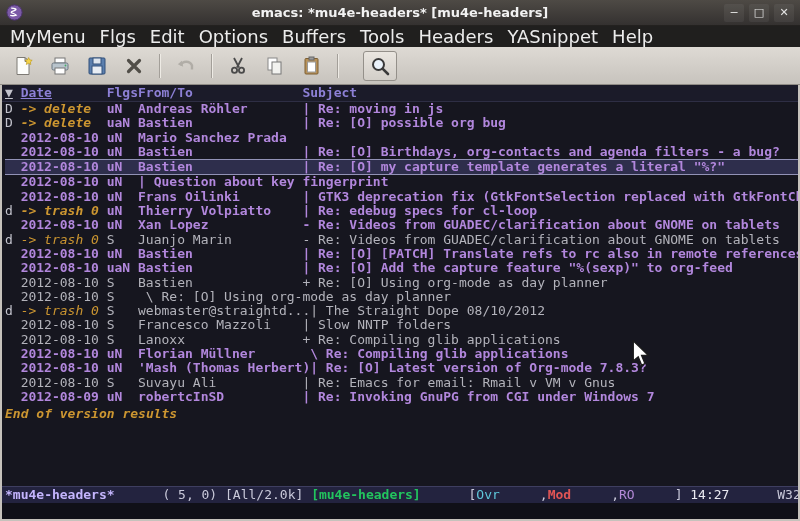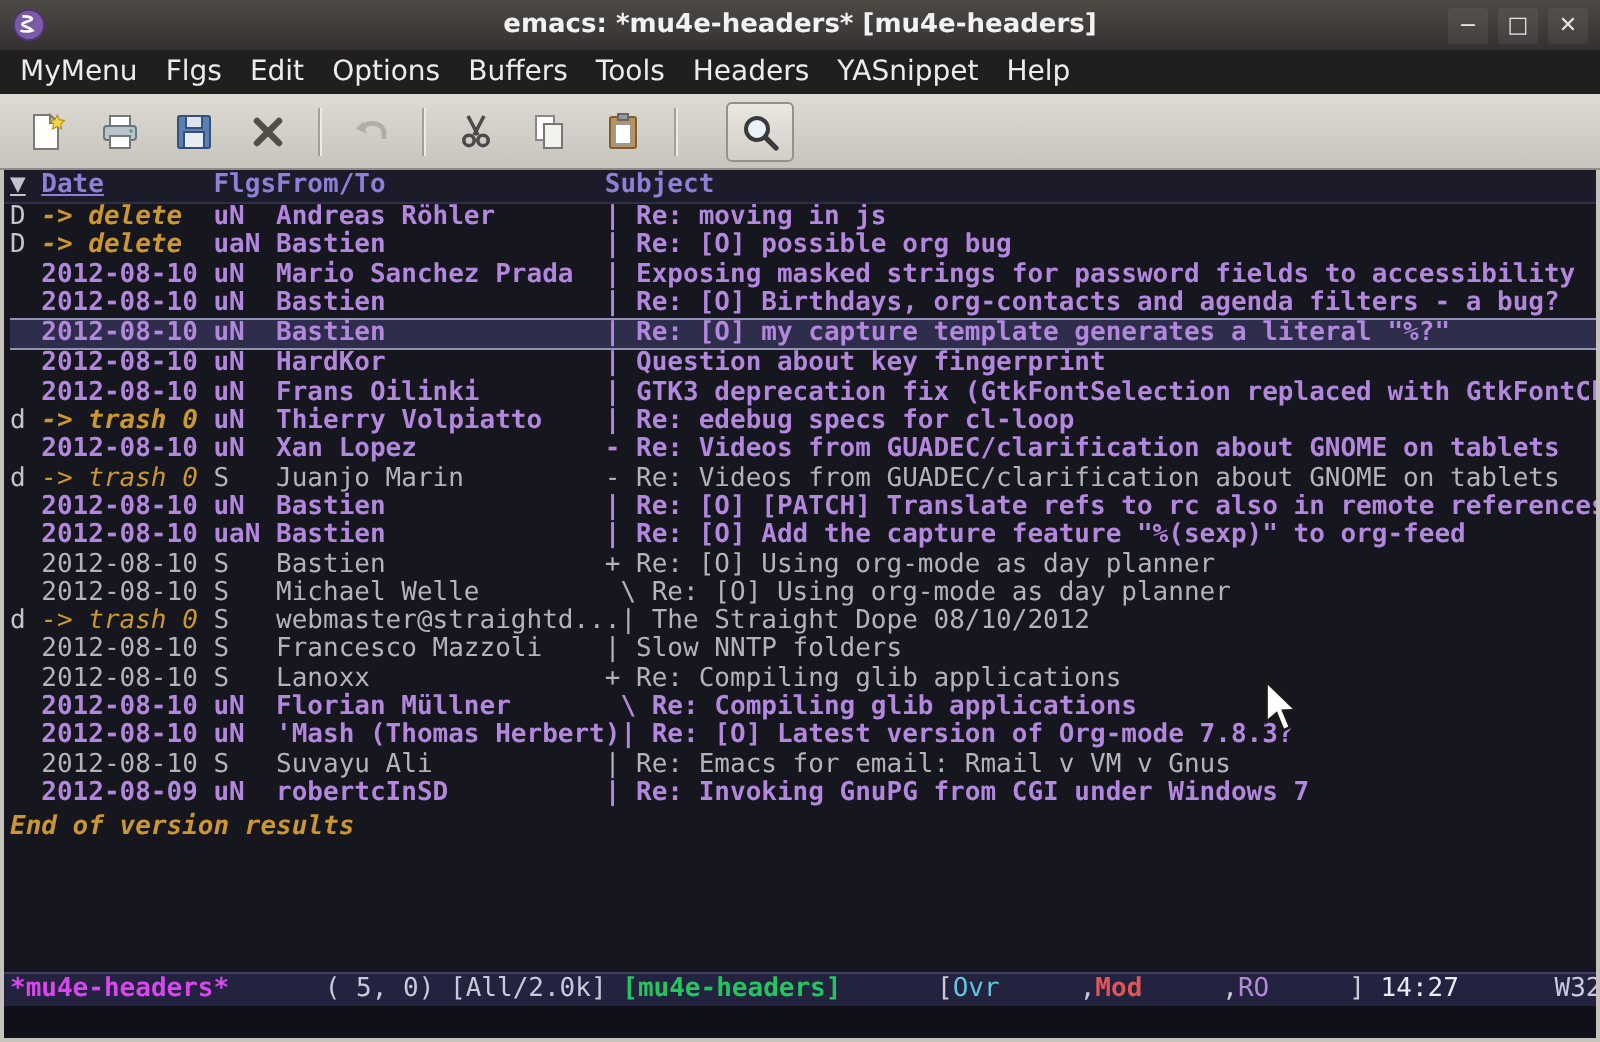--- a/index.html
+++ b/index.html
@@ -9,21 +9,21 @@
 
   
   .titlebar { flex:0 0 26px; background:linear-gradient(#4e4a45,#343130); display:flex; align-items:center; position:relative; border-bottom:1px solid #23211f; }
   .app-icon { margin-left:6px; width:17px; height:17px; display:inline-flex; z-index:1; }
   .title-text { position:absolute; left:0; right:0; text-align:center; color:#f2f2f2; font-size:13px; font-weight:bold; }
   .win-controls { margin-left:auto; margin-right:6px; display:flex; gap:5px; z-index:1; }
   .win-btn { width:20px; height:18px; display:flex; align-items:center; justify-content:center; color:#e4e4e4; font-size:11px; border-radius:2px; background:rgba(255,255,255,0.06); }
 
   
   .menubar { flex:0 0 21px; background:#201f1e; display:flex; align-items:center; padding-left:3px; }
-  .menu-item { color:#ececec; font-size:14px; padding:0 7px; line-height:21px; cursor:default; }
+  .menu-item { color:#ececec; font-size:18px; padding:0 7px; line-height:21px; cursor:default; }
 
   
   .toolbar { flex:0 0 38px; background:linear-gradient(#dedad4,#c7c3bd); border-bottom:1px solid #8f8b85; display:flex; align-items:center; padding-left:6px; }
   .tb-btn { width:34px; height:30px; background:transparent; border:1px solid transparent; display:flex; align-items:center; justify-content:center; margin-right:3px; border-radius:3px; }
   .tb-btn.disabled { opacity:.5; }
   .tb-btn.boxed { border:1px solid #94908a; background:linear-gradient(#eae6e0,#d2cec8); margin-left:16px; }
   .tb-icon { display:inline-flex; }
   .tb-sep { width:0; height:24px; border-left:1px solid #a39f99; border-right:1px solid #eeebe5; margin:0 8px 0 5px; }
 
   
@@ -43,21 +43,21 @@
   .c-from  { flex:0 0 auto; min-width:21ch; }
   .c-subj  { flex:1; overflow:hidden; }
   .row.unread { color:#b287dd; font-weight:bold; }
   .row.seen   { color:#b3b3bb; font-weight:normal; }
   .mark-action { color:#cc9631 !important; font-style:italic; }
   .end-text { color:#cc9631; font-style:italic; font-weight:bold; line-height:15px; margin-top:2px; }
 
   
   .modeline { flex:0 0 17px; background:#23233f; border-top:1px solid #3e3e60; display:flex; white-space:pre; padding-left:3px; line-height:16px; overflow:hidden; }
   .seg { display:inline-block; }
-  .s-buffer-name { color:#d946ef; font-weight:bold; }
+  .s-buffer-name { color:#c4b5fd; font-weight:bold; }
   .s-default { color:#c9c9da;margin-left:40px; }
   .s-mode { color:#22c55e; font-weight:bold; }
   .s-ovr { color:#5fc8dc; }
   .s-mod { color:#e05555; font-weight:bold; }
   .s-ro { color:#b48ad8; }
   .s-time { color:#eaeaf2; font-weight:normal; }
   .s-folder { color:#cfa13a; font-weight:bold; }
   .s-fill { color:#585870; }
 
   
@@ -204,41 +204,39 @@
     <span class="c-date mark-action">-&gt; delete</span>
     <span class="c-flags">uaN</span>
     <span class="c-from">Bastien</span>
     <span class="c-subj">| Re: [O] possible org bug</span>
   </div>
           <div class="row unread">
     <span class="c-mark"></span>
     <span class="c-date">2012-08-10</span>
     <span class="c-flags">uN</span>
     <span class="c-from">Mario Sanchez Prada</span>
-    <span class="c-subj">| Exposing masked strings for password fields to accessibility</span>
   </div>
           <div class="row unread">
     <span class="c-mark"></span>
     <span class="c-date">2012-08-10</span>
     <span class="c-flags">uN</span>
     <span class="c-from">Bastien</span>
     <span class="c-subj">| Re: [O] Birthdays, org-contacts and agenda filters - a bug?</span>
   </div>
           <div class="row unread current">
     <span class="c-mark"></span>
     <span class="c-date">2012-08-10</span>
     <span class="c-flags">uN</span>
     <span class="c-from">Bastien</span>
     <span class="c-subj">| Re: [O] my capture template generates a literal "%?"</span>
   </div>
           <div class="row unread">
     <span class="c-mark"></span>
     <span class="c-date">2012-08-10</span>
     <span class="c-flags">uN</span>
-    <span class="c-from">HardKor</span>
     <span class="c-subj">| Question about key fingerprint</span>
   </div>
           <div class="row unread">
     <span class="c-mark"></span>
     <span class="c-date">2012-08-10</span>
     <span class="c-flags">uN</span>
     <span class="c-from">Frans Oilinki</span>
     <span class="c-subj">| GTK3 deprecation fix (GtkFontSelection replaced with GtkFontChooser)</span>
   </div>
           <div class="row unread">
@@ -280,21 +278,20 @@
     <span class="c-mark"></span>
     <span class="c-date">2012-08-10</span>
     <span class="c-flags">S</span>
     <span class="c-from">Bastien</span>
     <span class="c-subj">+ Re: [O] Using org-mode as day planner</span>
   </div>
           <div class="row seen">
     <span class="c-mark"></span>
     <span class="c-date">2012-08-10</span>
     <span class="c-flags">S</span>
-    <span class="c-from">Michael Welle</span>
     <span class="c-subj"> \ Re: [O] Using org-mode as day planner</span>
   </div>
           <div class="row seen">
     <span class="c-mark">d</span>
     <span class="c-date mark-action">-&gt; trash 0</span>
     <span class="c-flags">S</span>
     <span class="c-from">webmaster@straightd...</span>
     <span class="c-subj">| The Straight Dope 08/10/2012</span>
   </div>
           <div class="row seen">

